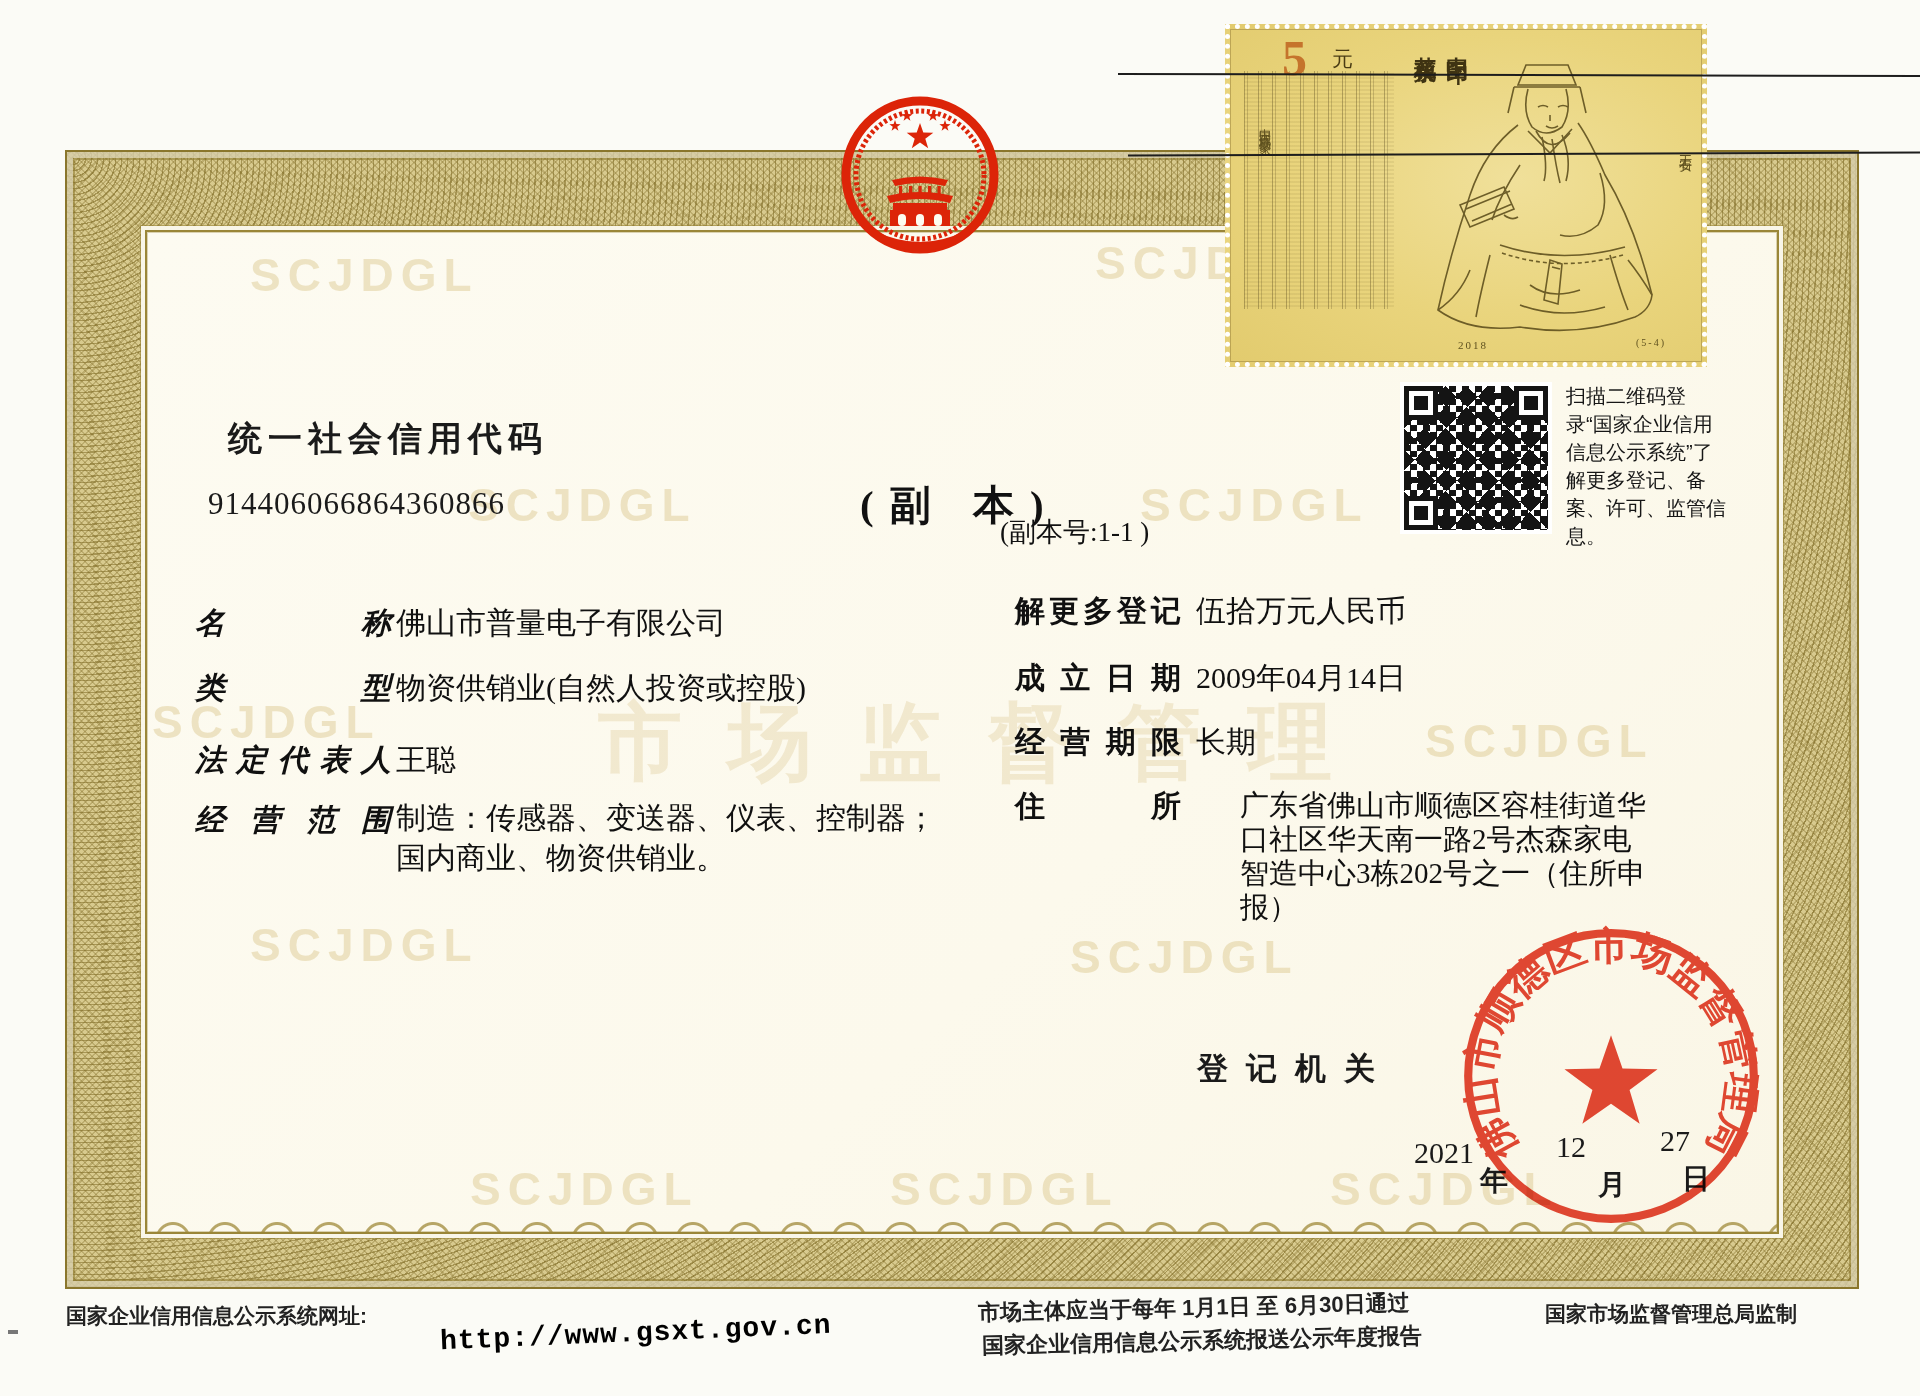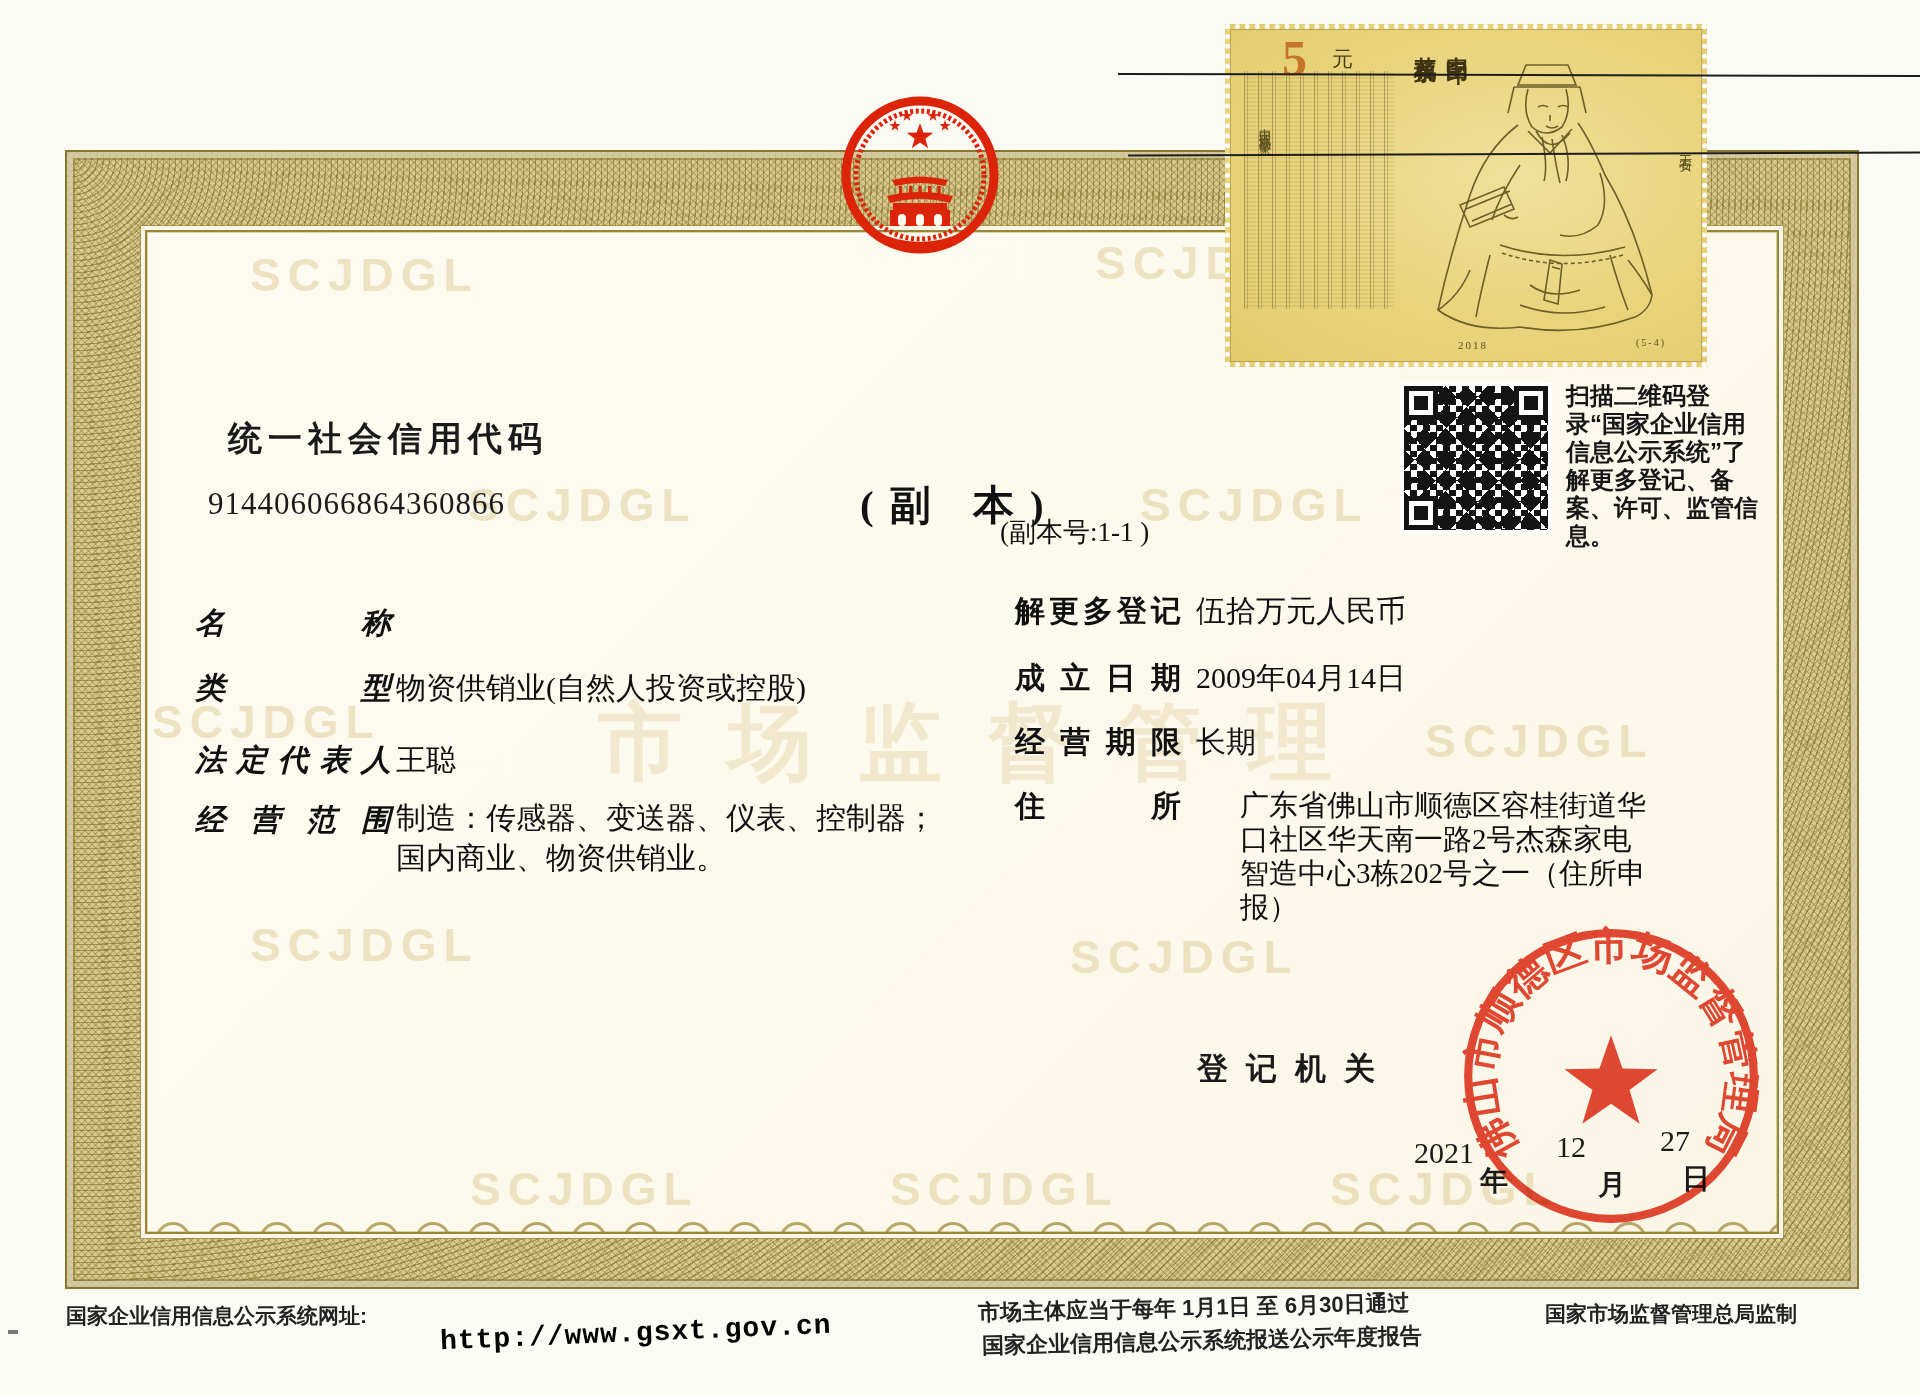--- a/index.html
+++ b/index.html
@@ -64,22 +64,22 @@
   .qr{position:absolute;left:1400px;top:382px;width:152px;height:152px;background:#fff;z-index:4;}
   .qr-mods{position:absolute;inset:4px;
     background-image:
       repeating-conic-gradient(#141414 0% 25%, transparent 25% 50%),
       repeating-conic-gradient(from 45deg,#141414 0% 25%, transparent 25% 50%);
     background-size:13px 13px,21px 21px;}
   .finder{position:absolute;width:34px;height:34px;background:#141414;}
   .finder::before{content:"";position:absolute;inset:5px;background:#fff;}
   .finder::after{content:"";position:absolute;inset:10px;background:#141414;}
   .qr-cap{position:absolute;left:1566px;top:382px;z-index:4;
-      font-family:"Liberation Sans","DejaVu Sans",sans-serif;font-weight:700;
-      font-size:24px;line-height:28px;color:#161616;}
+      font-family:"Liberation Sans","DejaVu Sans",sans-serif;font-weight:400;
+      font-size:20px;line-height:28px;color:#161616;}
 
   
   .stamp{position:absolute;left:1225px;top:24px;width:472px;height:333px;z-index:5;
     background:radial-gradient(ellipse at 60% 45%,#f0e09a 0%,#e9d47c 55%,#e2cb6e 100%);
     border:5px dotted #ffffff;box-shadow:inset 0 0 0 1px rgba(150,125,55,.5);}
   .stamp-fine{position:absolute;left:14px;top:42px;width:150px;height:238px;opacity:.8;
     background-image:
       repeating-linear-gradient(0deg, rgba(233,212,124,0) 0 2px, rgba(80,66,26,.10) 2px 4px),
       repeating-linear-gradient(90deg, rgba(80,66,26,.45) 0 1px, rgba(233,212,124,0) 1px 3px,
         rgba(80,66,26,.30) 3px 4px, rgba(233,212,124,0) 4px 14px);}
@@ -152,20 +152,21 @@
       <rect x="99" y="129" width="8" height="12" rx="4"></rect>
     </g>
   </svg>
 
   <div class="subtitle">(副 本)</div>
   <div class="copyno">(副本号:1-1 )</div>
   <div class="cc-label">统一社会信用代码</div>
   <div class="cc-value">914406066864360866</div>
 
   <div class="flabel left" style="top:603px;">名称</div>
+  <div class="fvalue left" style="top:603px;">佛山市普量电子有限公司</div>
   <div class="flabel left" style="top:668px;">类型</div>
   <div class="fvalue left" style="top:668px;">物资供销业(自然人投资或控股)</div>
   <div class="flabel left" style="top:740px;">法定代表人</div>
   <div class="fvalue left" style="top:740px;">王聪</div>
   <div class="flabel left" style="top:800px;">经营范围</div>
   <div class="fvalue left" style="top:798px;">制造：传感器、变送器、仪表、控制器；</div>
   <div class="fvalue left" style="top:838px;">国内商业、物资供销业。</div>
 
   <div class="flabel right" style="top:591px;">解更多登记</div>
   <div class="fvalue right" style="top:591px;">伍拾万元人民币</div>

